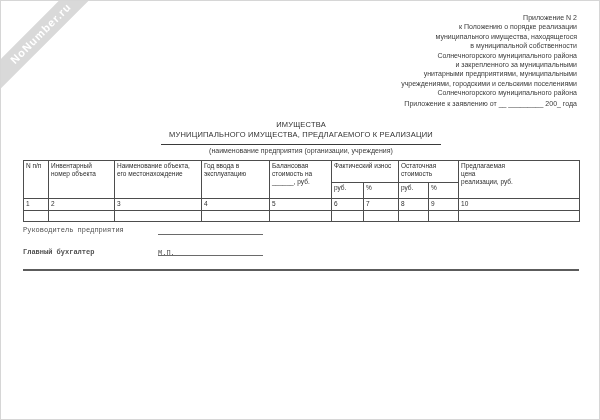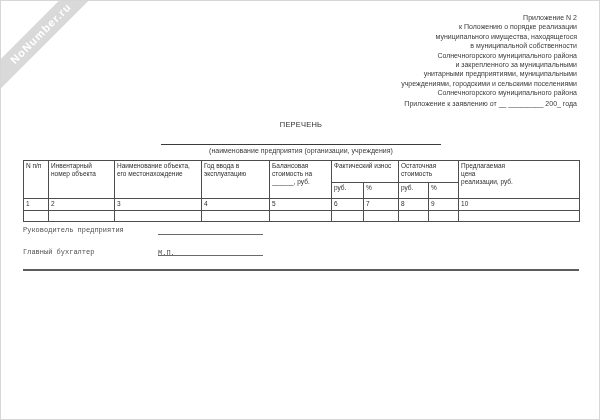--- a/index.html
+++ b/index.html
@@ -45,21 +45,21 @@
   tr.blank td{height:8px;}
   .narrow{display:block;max-width:52px;}
   
   .sig{
     position:absolute;font-family:"Liberation Mono","DejaVu Sans Mono",monospace;
     font-size:7px;color:#4f4f4f;white-space:nowrap;
   }
   #sig-label-1{top:225px;left:22px;}
   #sig-line-1{position:absolute;top:224px;left:157px;width:105px;height:9px;border-bottom:1px solid #6a6a6a;}
   #stamp{top:248px;left:157px;}
-  #sig-label-2{top:247px;left:22px;}
+  #sig-label-2{top:247px;left:22px;font-weight:bold;}
   #sig-line-2{position:absolute;top:245px;left:157px;width:105px;height:9px;border-bottom:1px solid #6a6a6a;}
   .rule{position:absolute;top:268px;left:22px;width:556px;height:2px;background:#5c5c5c;}
 </style>
 </head>
 <body>
 
 <div id="page">
 
   <div class="watermark">
     <span>NoNumber.ru</span>
@@ -72,21 +72,22 @@
     <div>в муниципальной собственности</div>
     <div>Солнечногорского муниципального района</div>
     <div>и закрепленного за муниципальными</div>
     <div>унитарными предприятиями, муниципальными</div>
     <div>учреждениями, городскими и сельскими поселениями</div>
     <div>Солнечногорского муниципального района</div>
   </div>
 
   <div class="appline">Приложение к заявлению от __ _________ 200_ года</div>
 
-  <div class="title1">ПЕРЕЧЕНЬ</div>
+  <div class="title1">ИМУЩЕСТВА</div>
+  <div class="title2">МУНИЦИПАЛЬНОГО ИМУЩЕСТВА, ПРЕДЛАГАЕМОГО К РЕАЛИЗАЦИИ</div>
   <div class="title-underline"></div>
   <div class="title-caption">(наименование предприятия (организации, учреждения)</div>
 
   <table class="list">
     <colgroup>
       <col style="width:25px">
         <col style="width:66px">
         <col style="width:87px">
       <col style="width:68px">
         <col style="width:62px">

